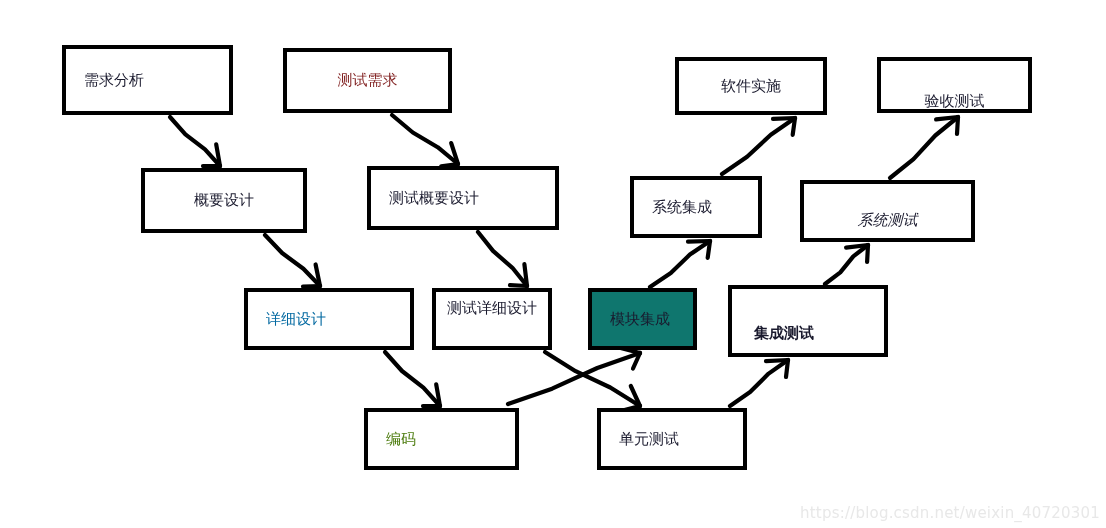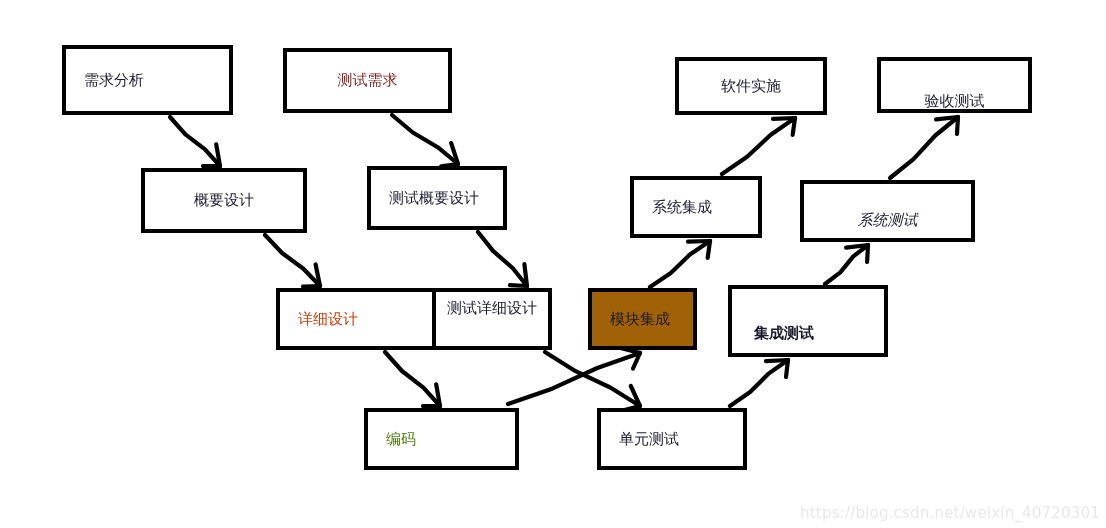--- a/index.html
+++ b/index.html
@@ -132,36 +132,36 @@
       </div>
       <div class="node tp-center-mid" style="left: 675px; top: 57px; width: 152px; height: 58px; border-color: rgb(0, 0, 0); background: rgb(255, 255, 255); color: rgb(26, 26, 46);">
         <span>软件实施</span>
       </div>
       <div class="node tp-center-mid" style="left: 877px; top: 57px; width: 155px; height: 56px; border-color: rgb(0, 0, 0); background: rgb(255, 255, 255); color: rgb(26, 26, 46); align-items: flex-end;">
         <span>验收测试</span>
       </div>
       <div class="node tp-center-mid" style="left: 141px; top: 168px; width: 166px; height: 65px; border-color: rgb(0, 0, 0); background: rgb(255, 255, 255); color: rgb(26, 26, 46);">
         <span>概要设计</span>
       </div>
-      <div class="node tp-left-mid" style="left: 367px; top: 166px; width: 140px; height: 64px; border-color: rgb(0, 0, 0); background: rgb(255, 255, 255); color: rgb(26, 26, 46);">
+      <div class="node tp-left-mid" style="left: 367px; top: 166px; width: 192px; height: 64px; border-color: rgb(0, 0, 0); background: rgb(255, 255, 255); color: rgb(26, 26, 46);">
         <span>测试概要设计</span>
       </div>
       <div class="node tp-left-mid" style="left: 630px; top: 176px; width: 132px; height: 62px; border-color: rgb(0, 0, 0); background: rgb(255, 255, 255); color: rgb(26, 26, 46);">
         <span>系统集成</span>
       </div>
       <div class="node tp-center-bot" style="left: 800px; top: 180px; width: 175px; height: 62px; border-color: rgb(0, 0, 0); background: rgb(255, 255, 255); color: rgb(26, 26, 46);">
         <span>系统测试</span>
       </div>
-      <div class="node tp-left-mid" style="left: 244px; top: 288px; width: 170px; height: 62px; border-color: rgb(0, 0, 0); background: rgb(255, 255, 255); color: #c2410c; margin-left: 32px;">
+      <div class="node tp-left-mid" style="left: 244px; top: 288px; width: 170px; height: 62px; border-color: rgb(0, 0, 0); background: rgb(255, 255, 255); color: #0369a1;">
         <span>详细设计</span>
       </div>
       <div class="node tp-center-top" style="left: 432px; top: 288px; width: 120px; height: 62px; border-color: rgb(0, 0, 0); background: rgb(255, 255, 255); color: rgb(26, 26, 46);">
         <span>测试详细设计</span>
       </div>
-      <div class="node tp-left-mid" style="left: 588px; top: 288px; width: 109px; height: 62px; border-color: rgb(0, 0, 0); background: #a16207; color: rgb(26, 26, 46); align-items: center;">
+      <div class="node tp-left-mid" style="left: 588px; top: 288px; width: 109px; height: 62px; border-color: rgb(0, 0, 0); background: #0f766e; color: rgb(26, 26, 46); align-items: center;">
         <span>模块集成</span>
       </div>
       <div class="node tp-left-bot" style="left: 728px; top: 285px; width: 160px; height: 72px; border-color: rgb(0, 0, 0); background: rgb(255, 255, 255); color: rgb(26, 26, 46); font-weight: bold;">
         <span>集成测试</span>
       </div>
       <div class="node tp-left-mid" style="left: 364px; top: 408px; width: 155px; height: 62px; border-color: rgb(0, 0, 0); background: rgb(255, 255, 255); color: #4d7c0f;">
         <span>编码</span>
       </div>
       <div class="node tp-left-mid" style="left: 597px; top: 408px; width: 150px; height: 62px; border-color: rgb(0, 0, 0); background: rgb(255, 255, 255); color: rgb(26, 26, 46);">
         <span>单元测试</span>

